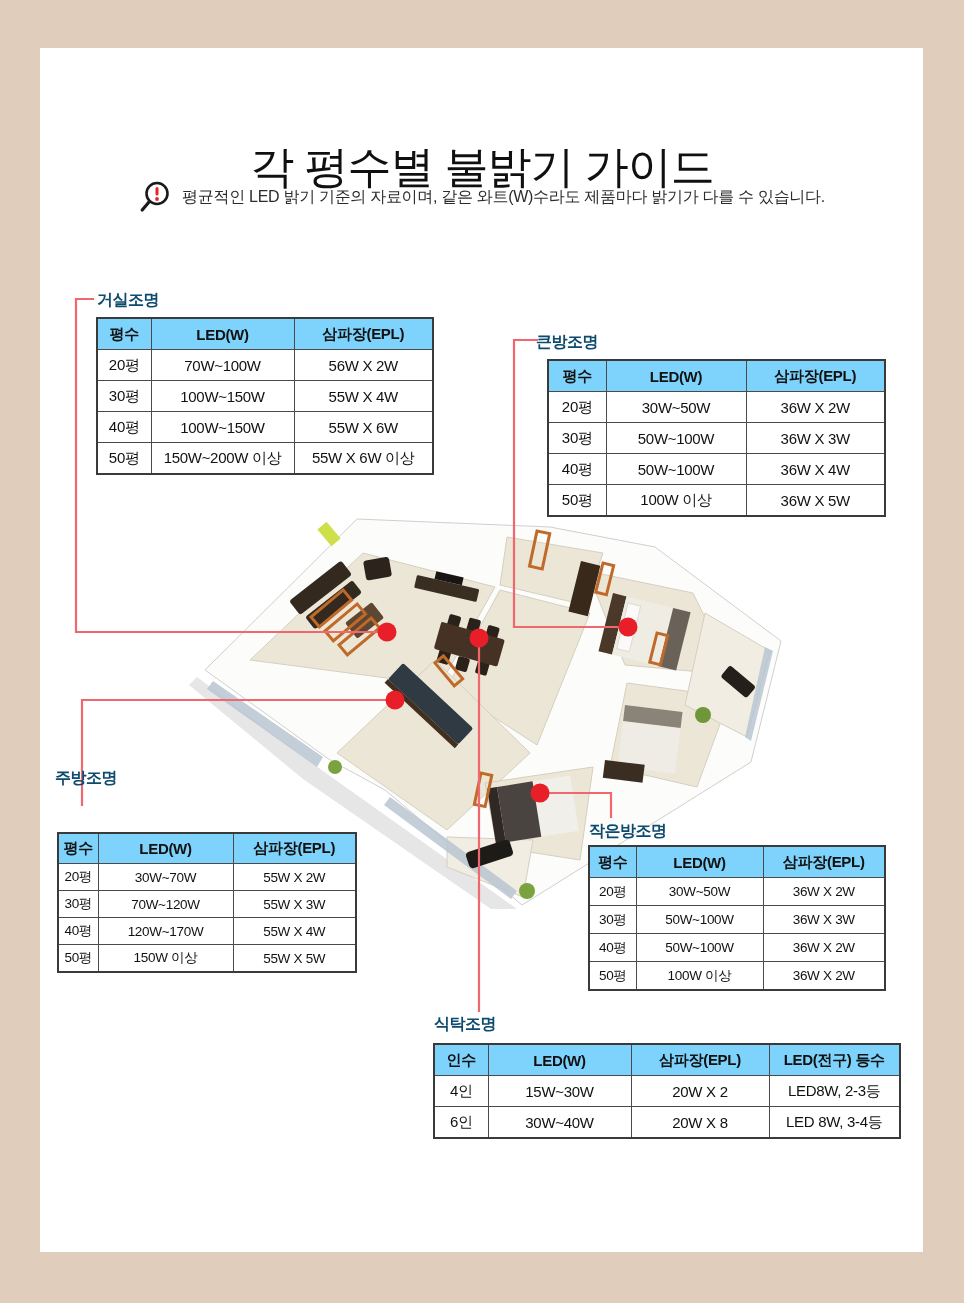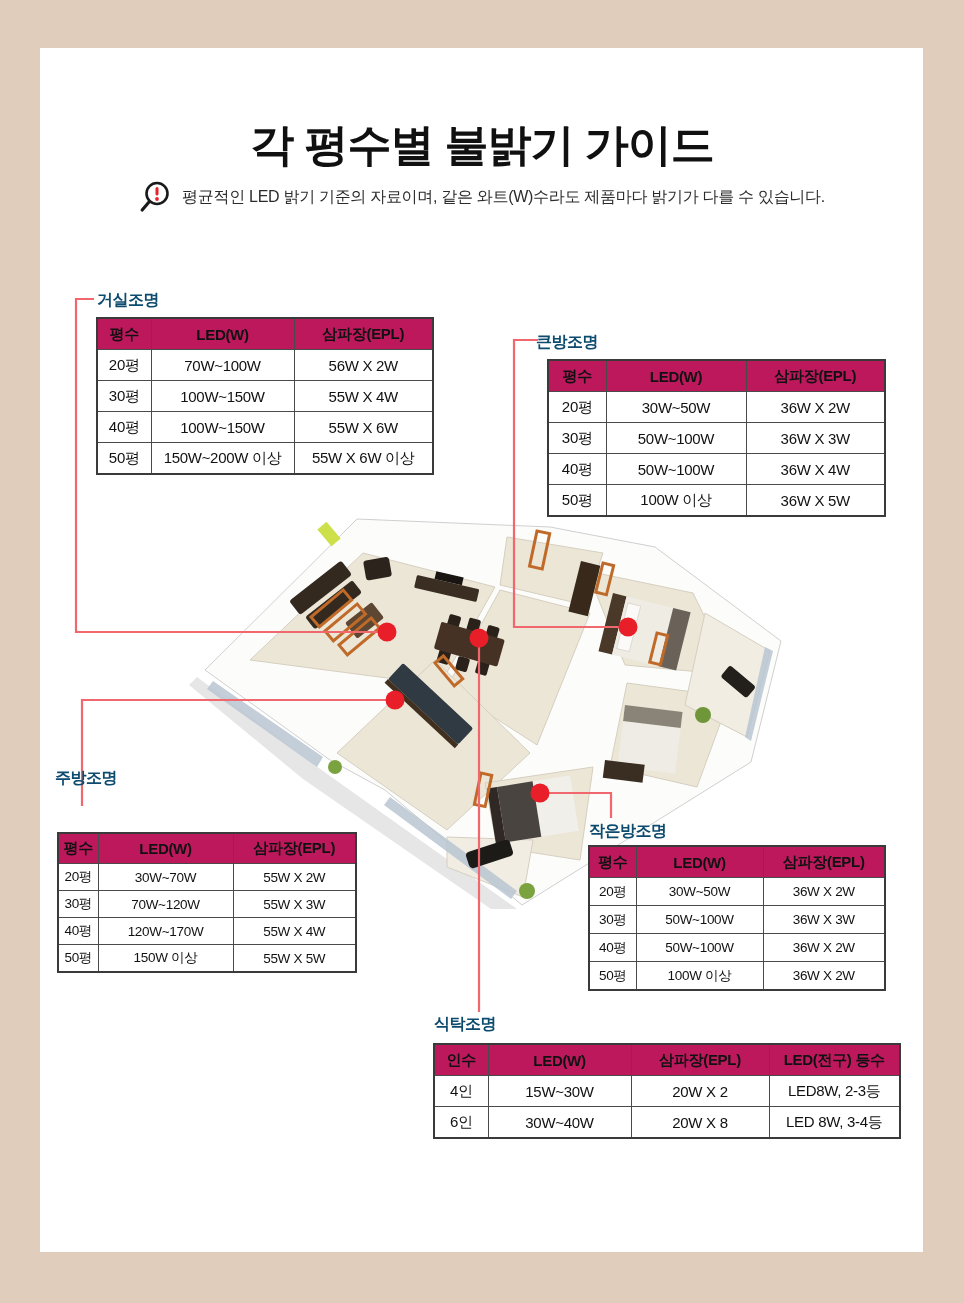--- a/index.html
+++ b/index.html
@@ -1,29 +1,29 @@
 <!DOCTYPE html>
 <html><head>
 <meta charset="utf-8">
 <style>
   html,body { margin:0; padding:0; }
   body { font-family:"Liberation Sans","DejaVu Sans",sans-serif; }
   .page { position:relative; width:964px; height:1303px; background:#e0cdbb; overflow:hidden; }
   .canvas { position:absolute; left:40px; top:48px; width:883px; height:1204px; background:#ffffff; }
   .abs { position:absolute; }
-  .title { left:0; right:0; top:92px; text-align:center; font-size:44px; line-height:48px;
-           font-weight:700; color:#101010; letter-spacing:-1px; }
+  .title { left:0; right:0; top:114px; text-align:center; font-size:44px; line-height:48px;
+           font-weight:400; color:#101010; letter-spacing:-1px; }
   .note-row { left:0; right:0; top:180px; display:flex; justify-content:center; align-items:center; gap:9px; }
   .note-text { font-size:16px; color:#2b2b2b; letter-spacing:-0.3px; }
   .tbl-label { color:#0c4a6e; font-weight:700; font-size:16px; letter-spacing:-0.5px; z-index:12; }
   .guide-table { border-collapse:collapse; table-layout:fixed; background:#ffffff; z-index:10;
                  border:2px solid #3a3a3a; }
   .guide-table th,.guide-table td { border:1px solid #4a4a4a; text-align:center; vertical-align:middle;
                  padding:0; color:#111111; font-size:15px; letter-spacing:-0.3px; }
-  .guide-table th { background:#be185d; font-weight:700; height:30px; }
+  .guide-table th { background:#7dd3fc; font-weight:700; height:30px; }
   .guide-table td { height:30px; }
   .guide-table.compact th { height:29px; }
   .guide-table.compact td { height:26px; font-size:13.5px; }
   .guide-table.small-t td { height:27px; font-size:13.5px; }
   svg { display:block; }
   .overlay { left:0; top:0; z-index:5; pointer-events:none; }
   .floorplan-box { left:185px; top:505px; z-index:1; }
 </style>
 </head>
 <body>

